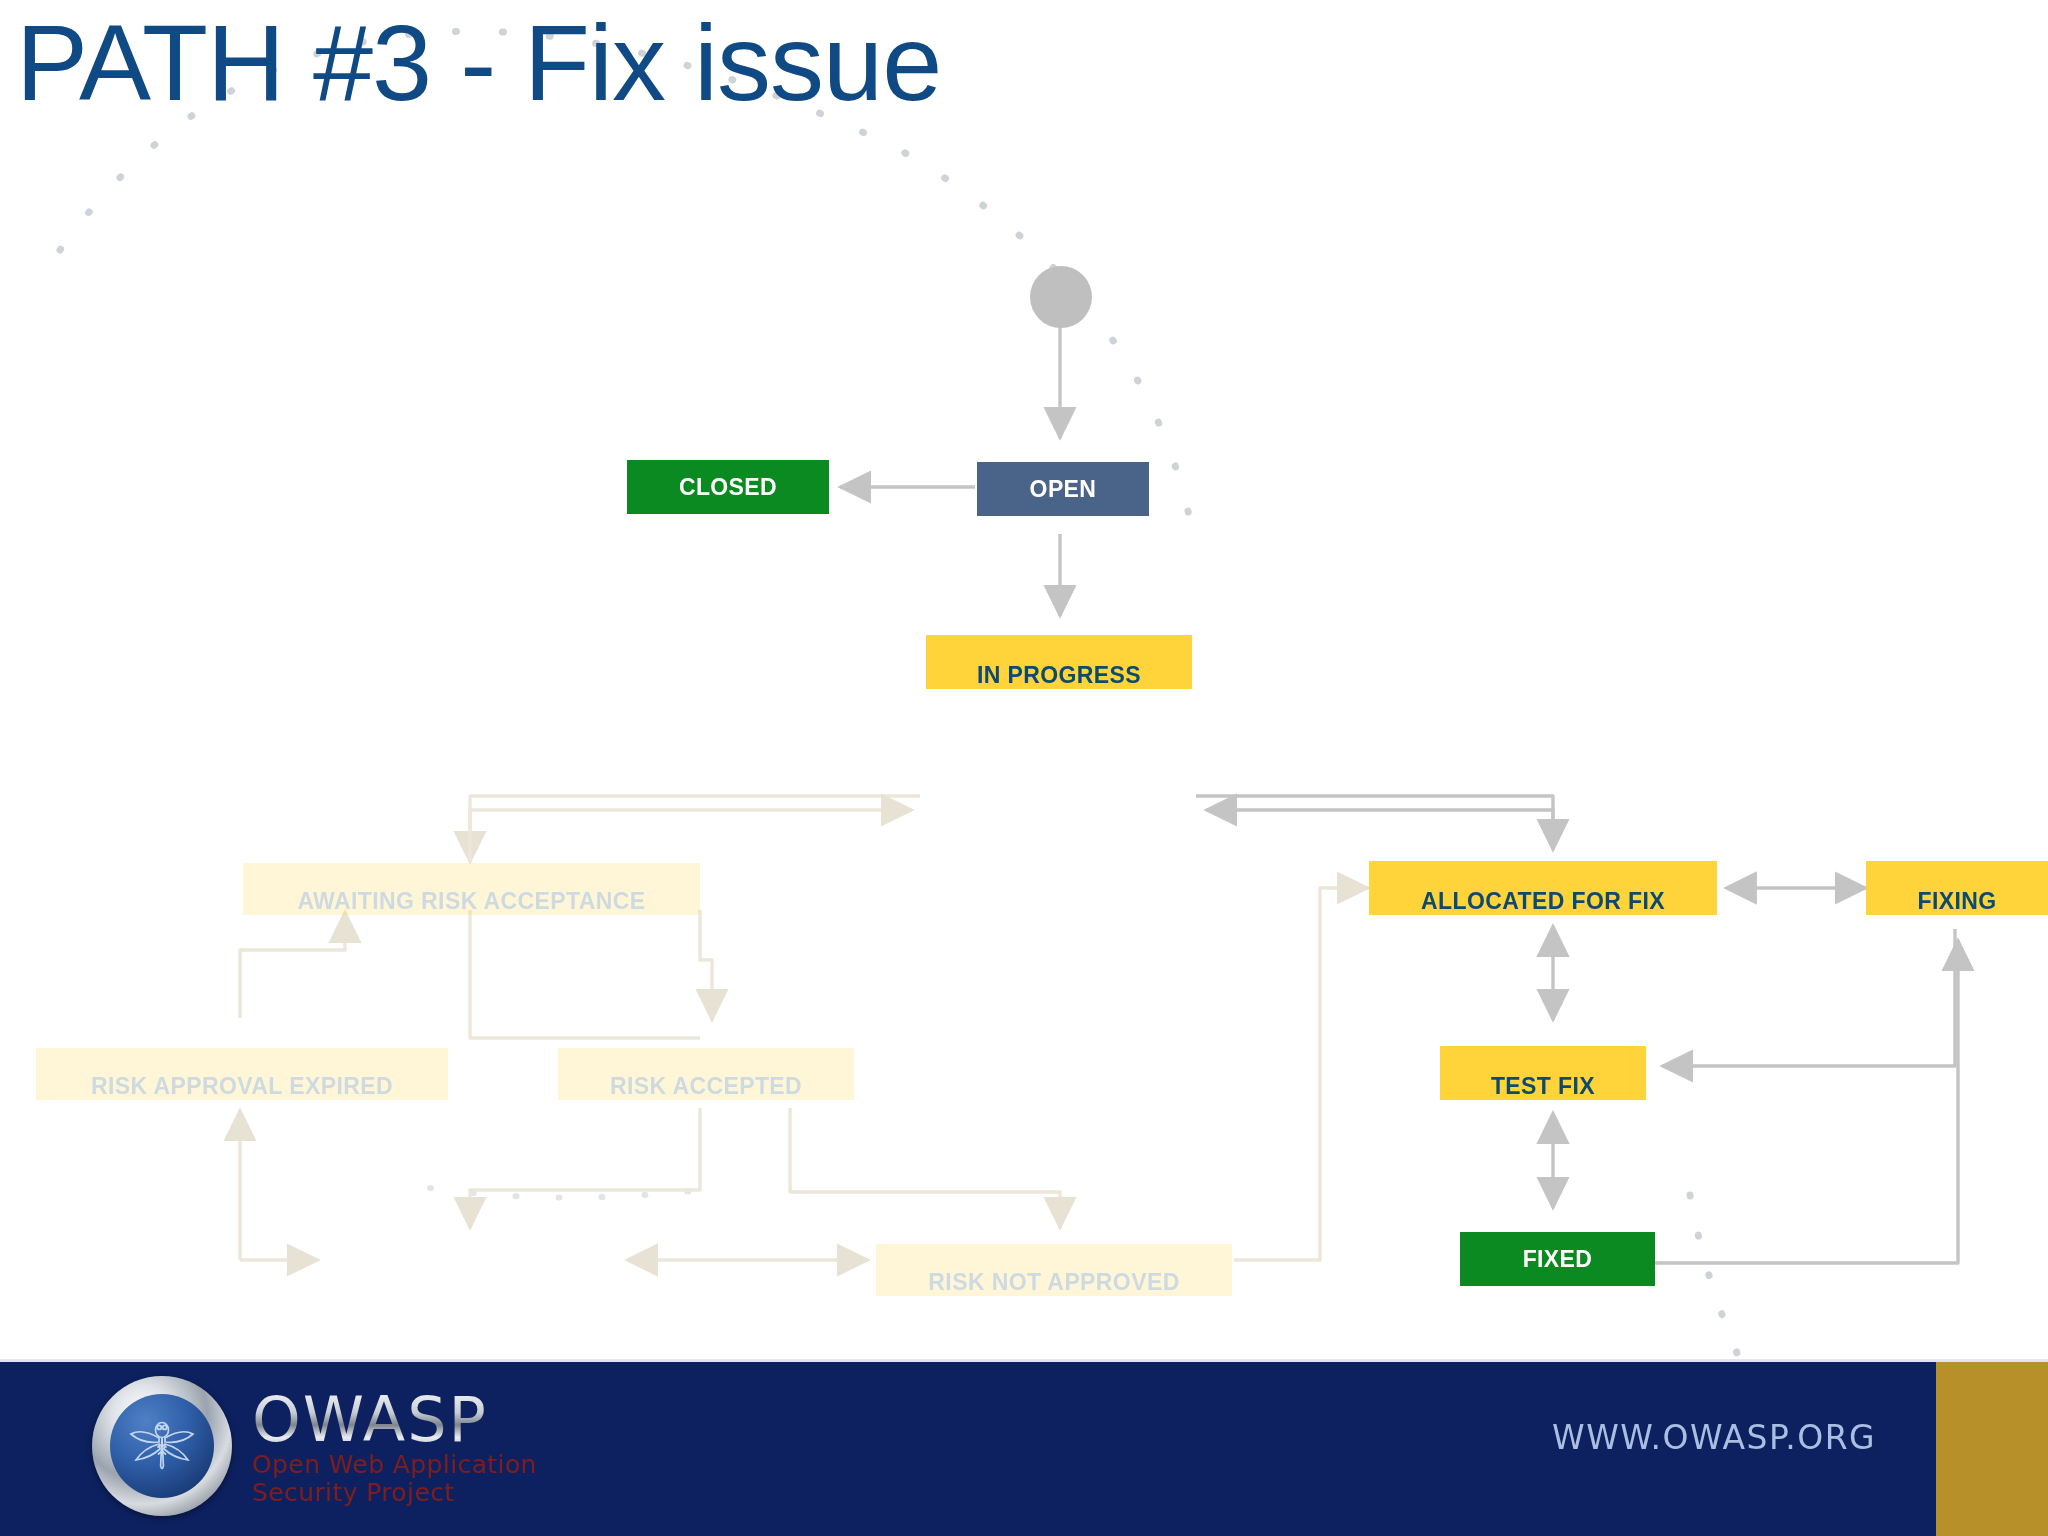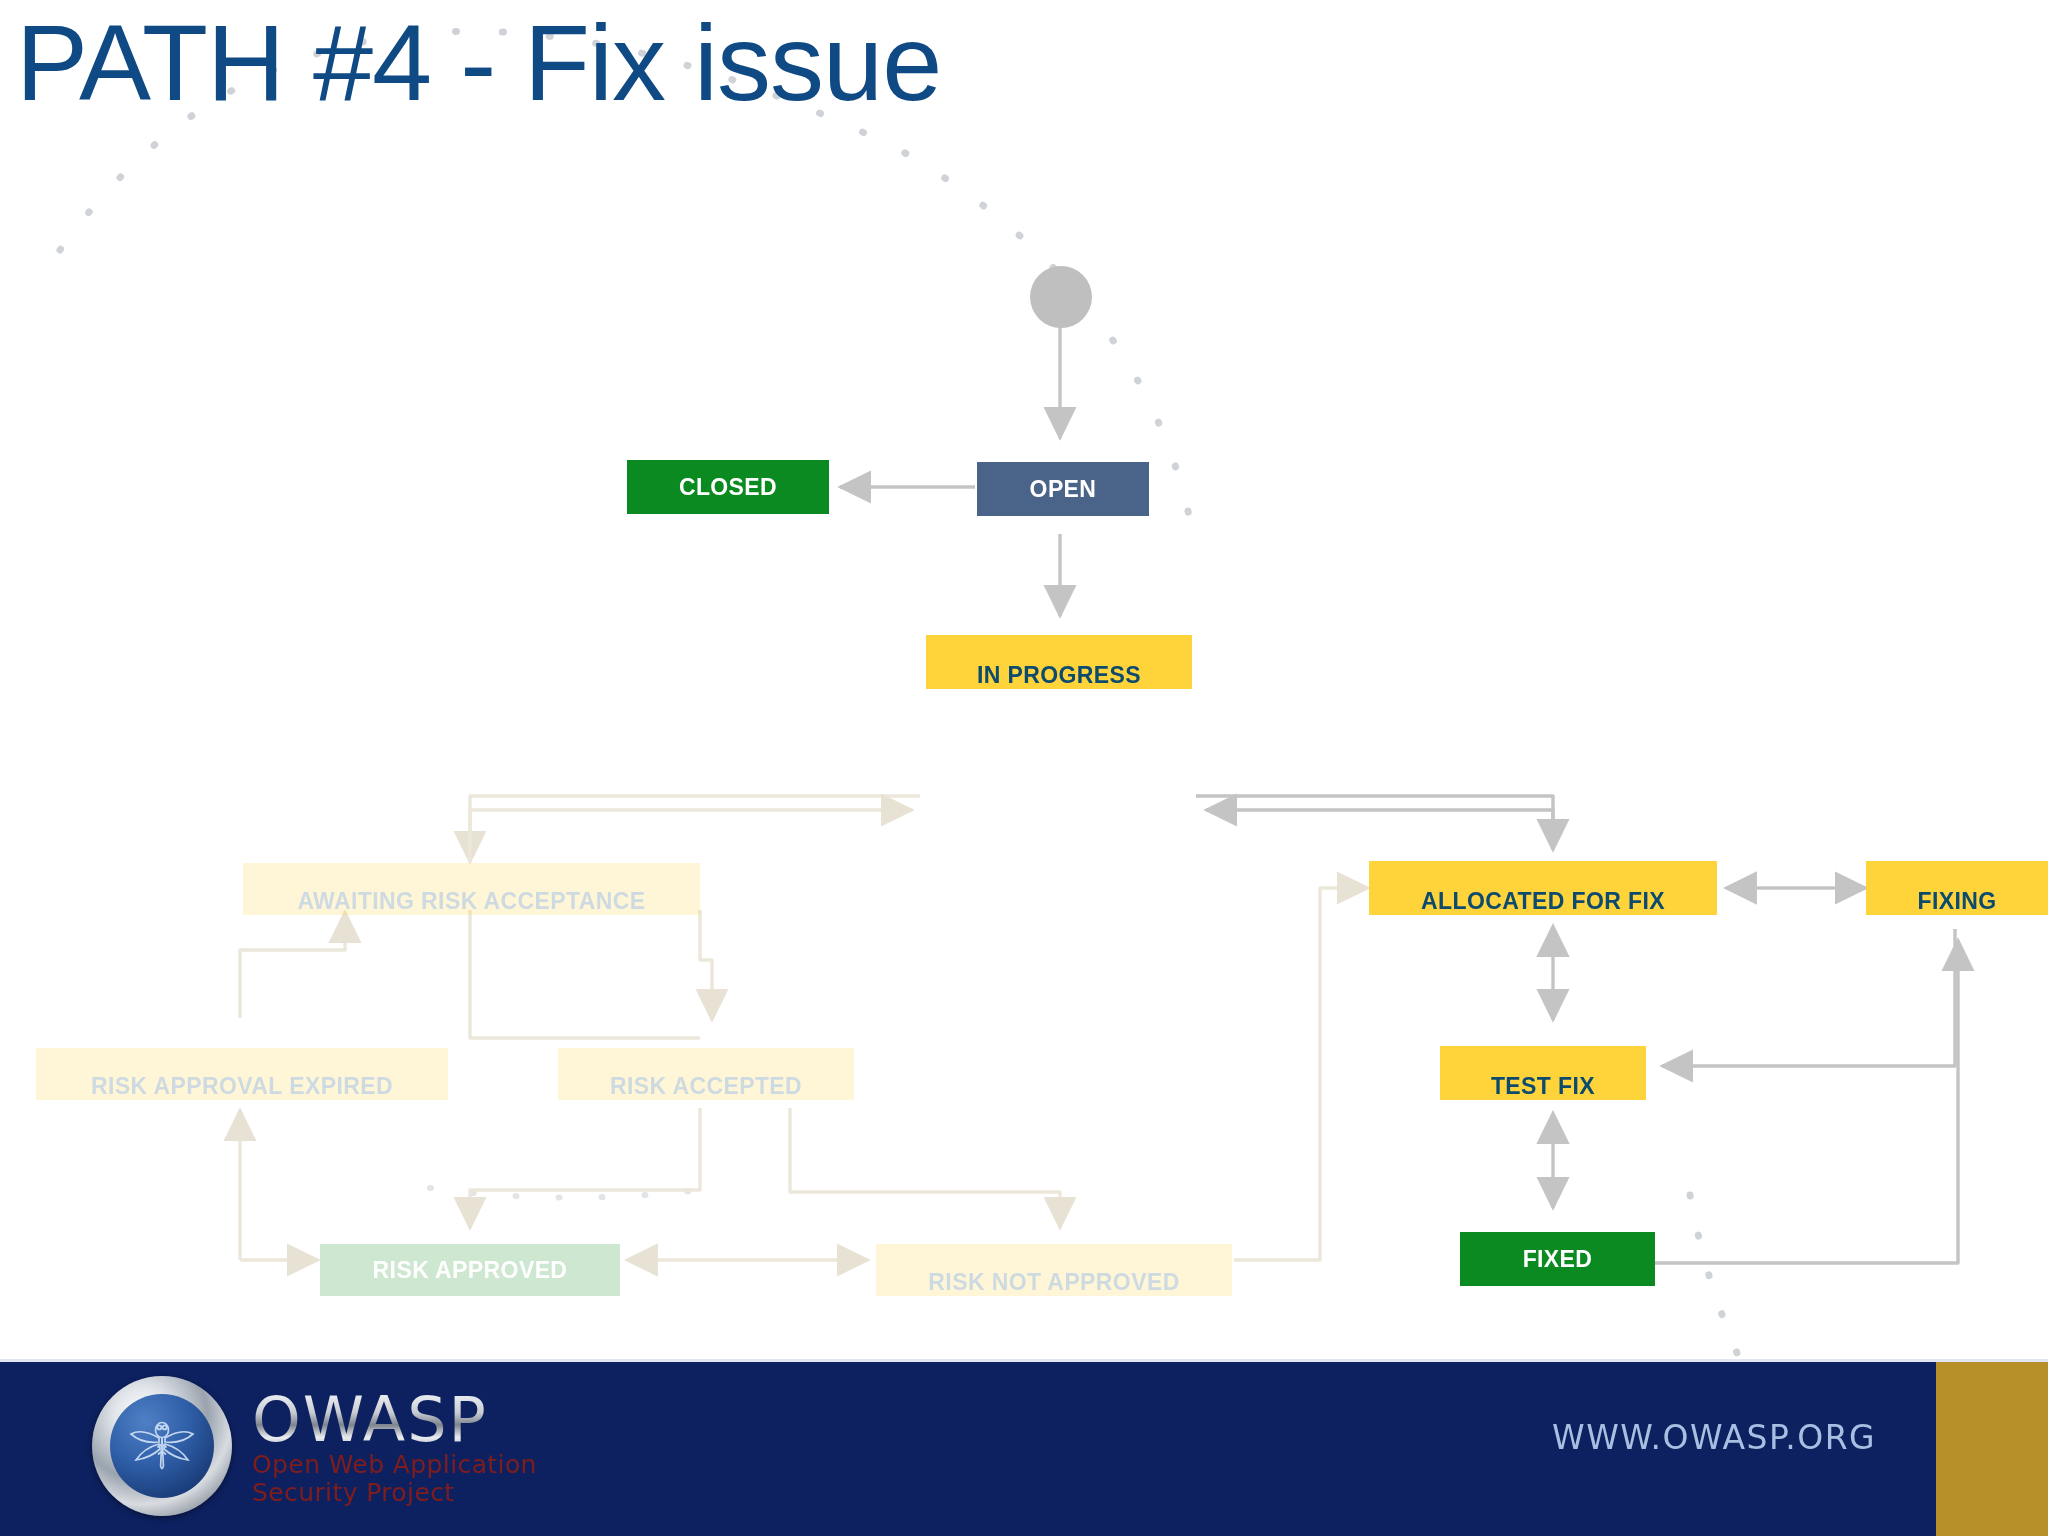--- a/index.html
+++ b/index.html
@@ -180,21 +180,21 @@
 </style>
 </head>
 <body>
 
 <svg id="deco-arcs" viewBox="0 0 2048 1536" preserveAspectRatio="none">
   <path d="M 60 250 Q 330 -130 900 150 Q 1140 290 1190 520" fill="none" stroke="#cfd3d8" stroke-width="7" stroke-linecap="round" stroke-dasharray="1 46"></path>
   <path d="M 1690 1195 Q 1712 1320 1780 1440" fill="none" stroke="#cfd3d8" stroke-width="7" stroke-linecap="round" stroke-dasharray="1 40"></path>
   <path d="M 430 1188 Q 560 1206 700 1190" fill="none" stroke="#e2e5e8" stroke-width="6" stroke-linecap="round" stroke-dasharray="1 42"></path>
 </svg>
 
-<div id="slide-title">PATH #4 - Fix issue</div>
+<div id="slide-title">PATH #3 - Fix issue</div>
 
 <div id="diagram">
 
   <svg id="edges" viewBox="0 0 2048 1210" preserveAspectRatio="none">
     <defs>
       <marker id="ah" markerWidth="11" markerHeight="11" refX="9.2" refY="5.5" orient="auto" markerUnits="strokeWidth">
         <path d="M0,0.6 L10,5.5 L0,10.4 z" fill="#c4c4c4"></path>
       </marker>
       <marker id="ah-start" markerWidth="11" markerHeight="11" refX="1.2" refY="5.5" orient="auto" markerUnits="strokeWidth">
         <path d="M10,0.6 L0,5.5 L10,10.4 z" fill="#c4c4c4"></path>
@@ -276,23 +276,20 @@
   </div>
 
   <div class="node yellow faded" style="left:36px; top:898px; width:412px; height:52px;">
     <span>RISK APPROVAL EXPIRED</span>
   </div>
 
   <div class="node yellow faded" style="left:558px; top:898px; width:296px; height:52px;">
     <span>RISK ACCEPTED</span>
   </div>
 
-  <div class="node green faded" style="left:320px; top:1094px; width:300px; height:52px;">
-    <span>RISK APPROVED</span>
-  </div>
 
   <div class="node yellow faded" style="left:876px; top:1094px; width:356px; height:52px;">
     <span>RISK NOT APPROVED</span>
   </div>
 
   <div class="node yellow" style="left:1369px; top:711px; width:348px; height:54px;">
     <span>ALLOCATED FOR FIX</span>
   </div>
 
   <div class="node yellow" style="left:1866px; top:711px; width:182px; height:54px;">

